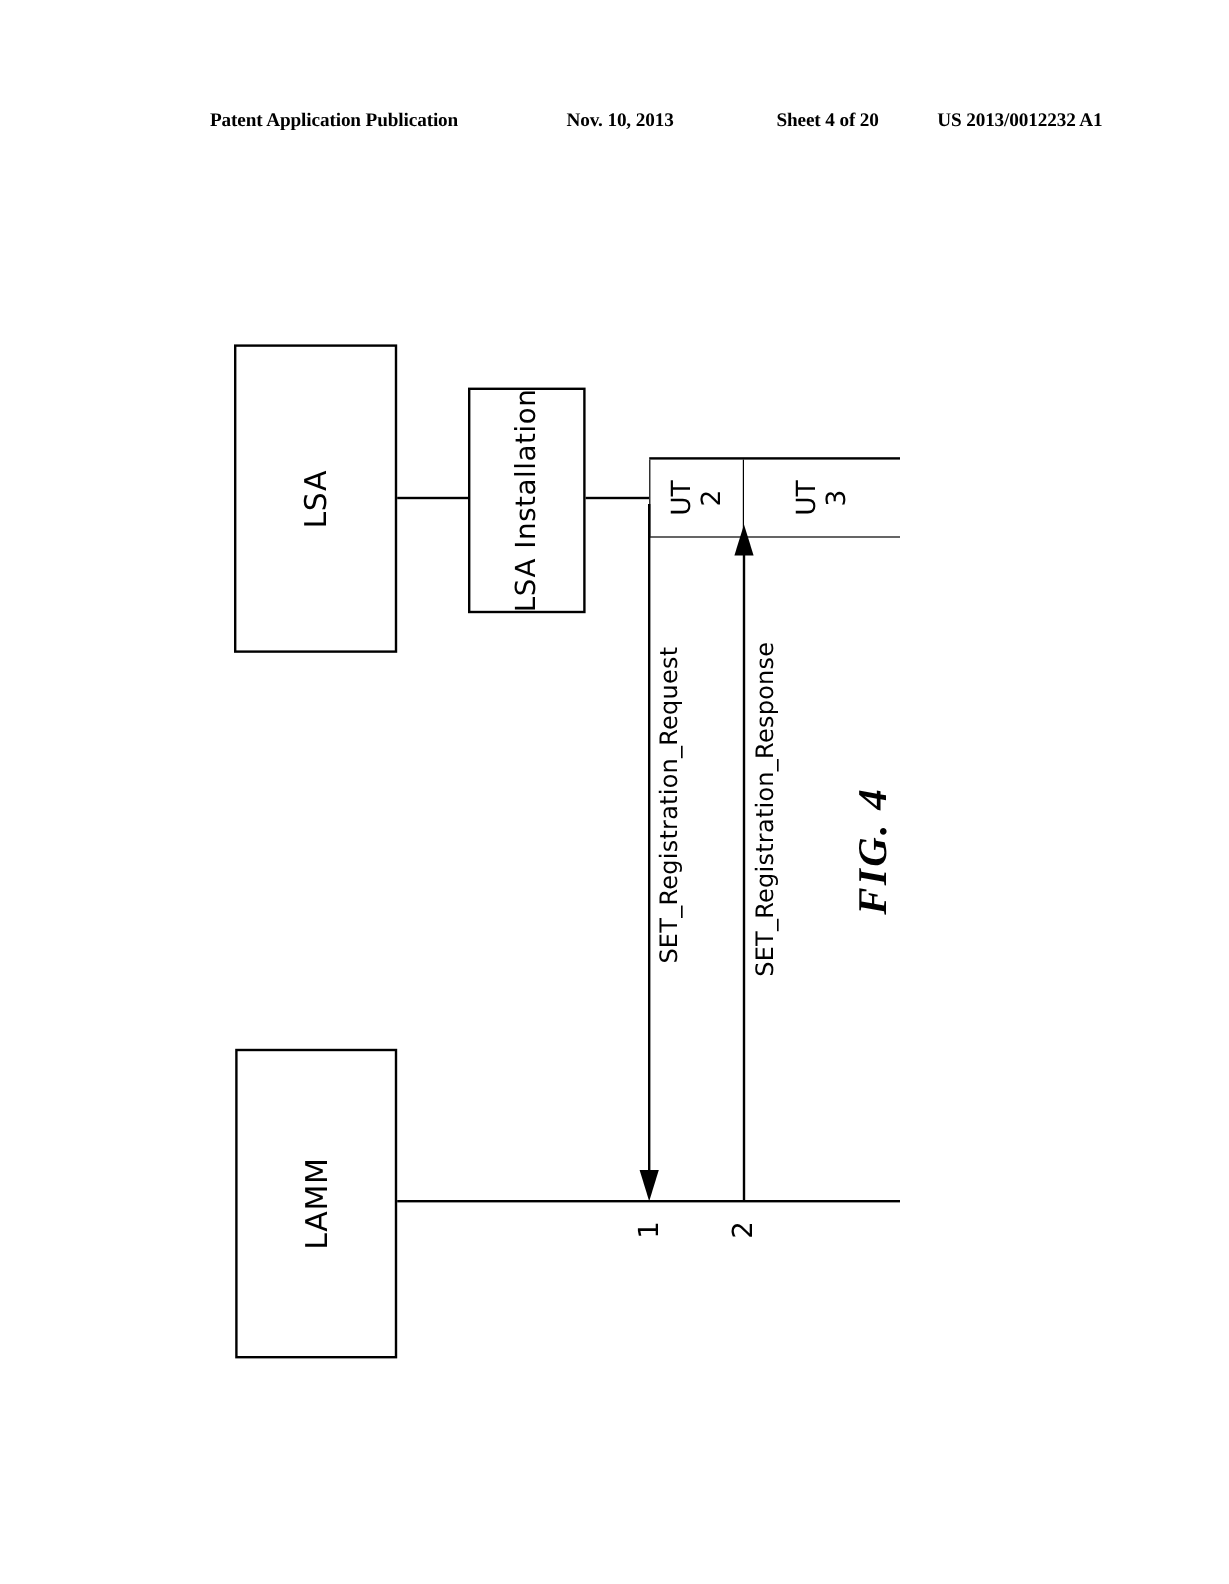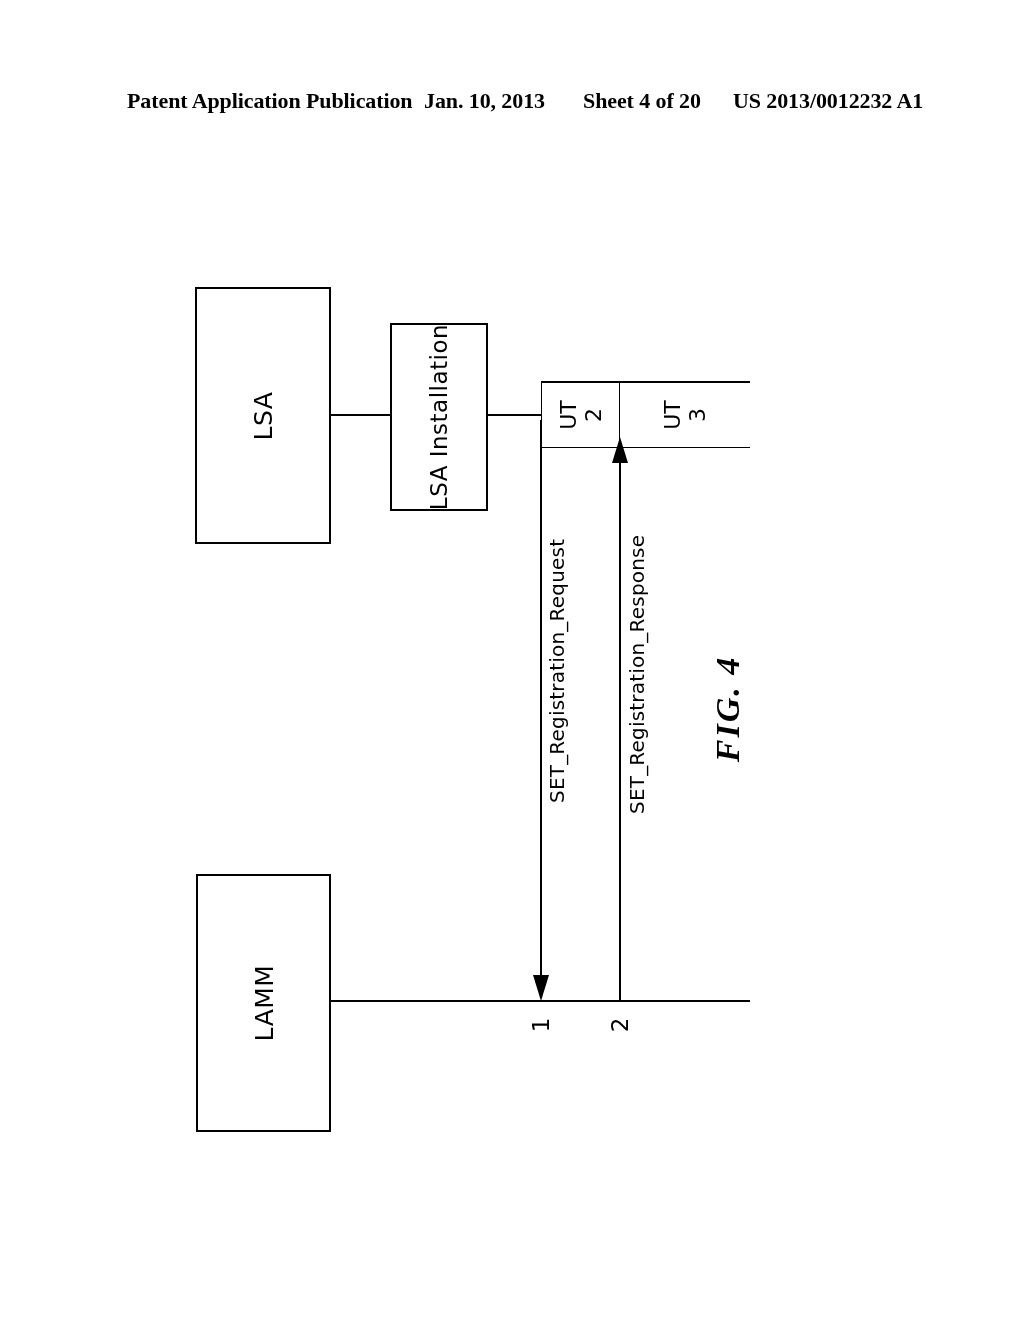--- a/index.html
+++ b/index.html
@@ -25,29 +25,30 @@
     top: 86px;
     left: 0;
     width: 1024px;
     height: 30px;
     display: block;
   }
   .ph-item {
     position: absolute;
     font-family: "Liberation Serif", "DejaVu Serif", serif;
     font-weight: bold;
-    font-size: 22px;
+    font-size: 16px;
     letter-spacing: -0.1px;
     white-space: nowrap;
     color: #000;
     line-height: 30px;
+    margin-left: 48px;
   }
   .ph-pub   { left: 127px; }
   .ph-date  { left: 424px; }
-  .ph-sheet { left: 583px; text-align: center; }
+  .ph-sheet { left: 599px; text-align: center; }
   .ph-num   { left: 733px; text-align: right; }
 
   
   #diagram {
     position: absolute;
     left: 0;
     top: 0;
     width: 1024px;
     height: 1320px;
   }
@@ -172,21 +173,21 @@
     color: #000;
   }
 </style>
 </head>
 <body>
 
 <div id="page">
 
   <div class="ph-row">
     <span class="ph-item ph-pub">Patent Application Publication</span>
-    <span class="ph-item ph-date">Jan. 10, 2013</span>
+    <span class="ph-item ph-date">Nov. 10, 2013</span>
     <span class="ph-item ph-sheet">Sheet 4 of 20</span>
     <span class="ph-item ph-num">US 2013/0012232 A1</span>
   </div>
 
   <div id="diagram">
 
     <div class="node-box" style="left:195px; top:287px; width:136px; height:257px;">
       <span class="node-label">LSA</span>
     </div>
 

